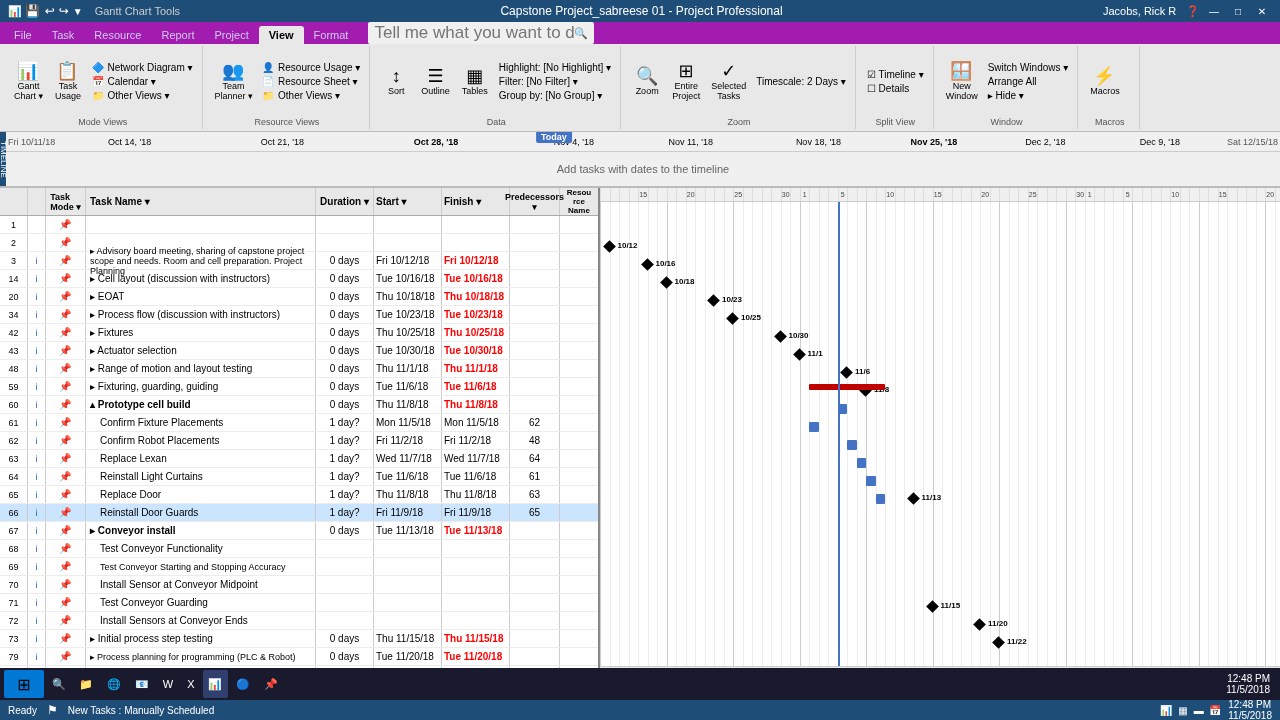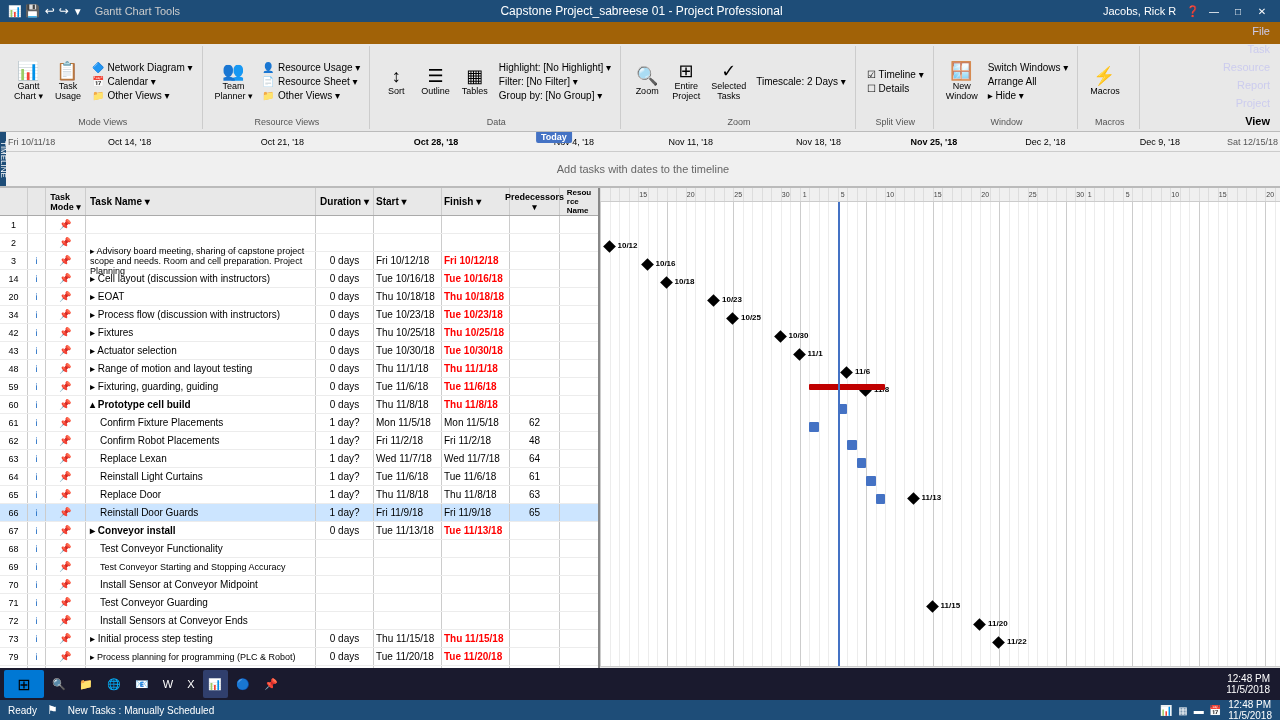--- a/index.html
+++ b/index.html
@@ -17,25 +17,24 @@
       font-size: 11px;
     }
     .title-bar-left { display: flex; align-items: center; gap: 4px; }
     .title-bar-center { flex: 1; text-align: center; font-size: 12px; }
     .title-bar-right { display: flex; align-items: center; gap: 4px; font-size: 11px; }
     .win-btn { width: 20px; height: 16px; display: flex; align-items: center; justify-content: center; cursor: pointer; font-size: 10px; }
 
     
     .ribbon-tabs {
       height: 22px;
-      background: #a16207;
+      background: #a21caf;
       display: flex;
       align-items: flex-end;
       padding-left: 4px;
-      flex-direction: column;
     }
     .ribbon-tab {
       padding: 3px 10px;
       font-size: 11px;
       color: #cce;
       cursor: pointer;
       border-top-left-radius: 3px;
       border-top-right-radius: 3px;
     }
     .ribbon-tab.active {
@@ -160,21 +159,21 @@
       align-items: center;
     }
     .c-id { width: 28px; border-right: 1px solid #ccc; text-align: center; height: 100%; display: flex; align-items: center; justify-content: center; font-size: 9px; }
     .c-i { width: 18px; border-right: 1px solid #ccc; height: 100%; display: flex; align-items: center; justify-content: center; }
     .c-m { width: 40px; border-right: 1px solid #ccc; height: 100%; display: flex; align-items: center; justify-content: center; font-size: 9px; }
     .c-n { flex: 1; border-right: 1px solid #ccc; padding: 0 4px; height: 100%; display: flex; align-items: center; }
     .c-d { width: 58px; border-right: 1px solid #ccc; text-align: center; height: 100%; display: flex; align-items: center; justify-content: center; }
     .c-s { width: 68px; border-right: 1px solid #ccc; padding: 0 2px; height: 100%; display: flex; align-items: center; }
     .c-f { width: 68px; border-right: 1px solid #ccc; padding: 0 2px; height: 100%; display: flex; align-items: center; }
     .c-p { width: 50px; border-right: 1px solid #ccc; text-align: center; height: 100%; display: flex; align-items: center; justify-content: center; }
-    .c-r { width: 38px; height: 100%; display: flex; align-items: center; justify-content: center; }
+    .c-r { width: 38px; height: 100%; display: flex; align-items: center; justify-content: center; text-align: center; }
 
     .rows-area { overflow-y: hidden; flex: 1; }
     .t-row {
       display: flex;
       height: 18px;
       border-bottom: 1px solid #ececec;
       align-items: center;
       font-size: 10px;
     }
     .t-row.selected-row { background: #cce5ff; }

